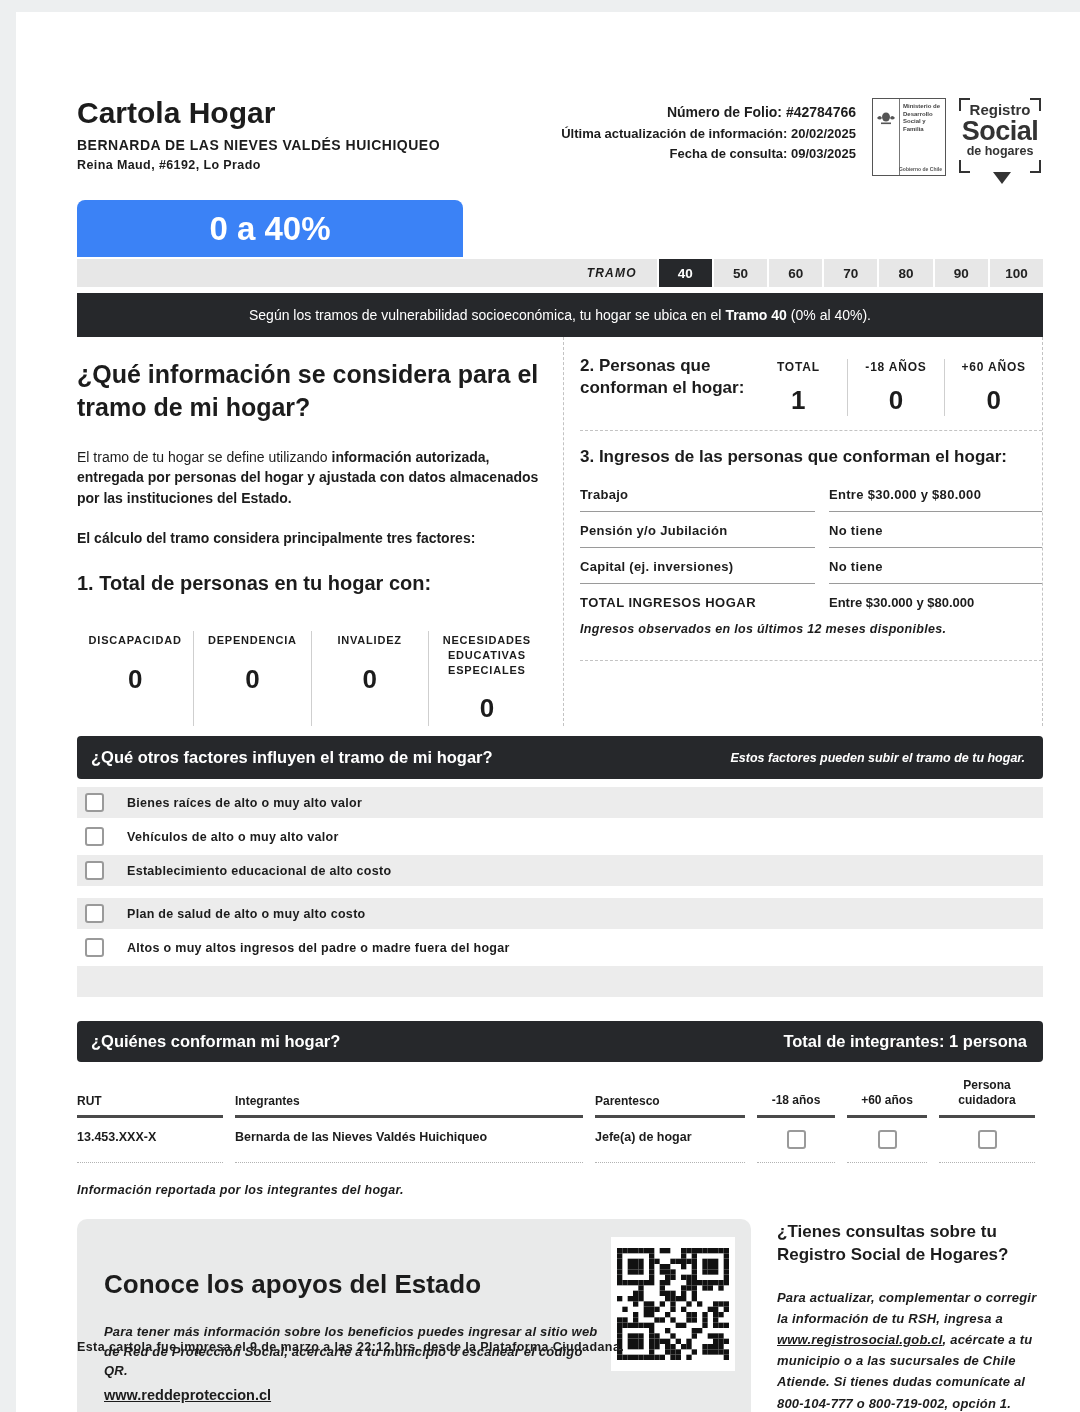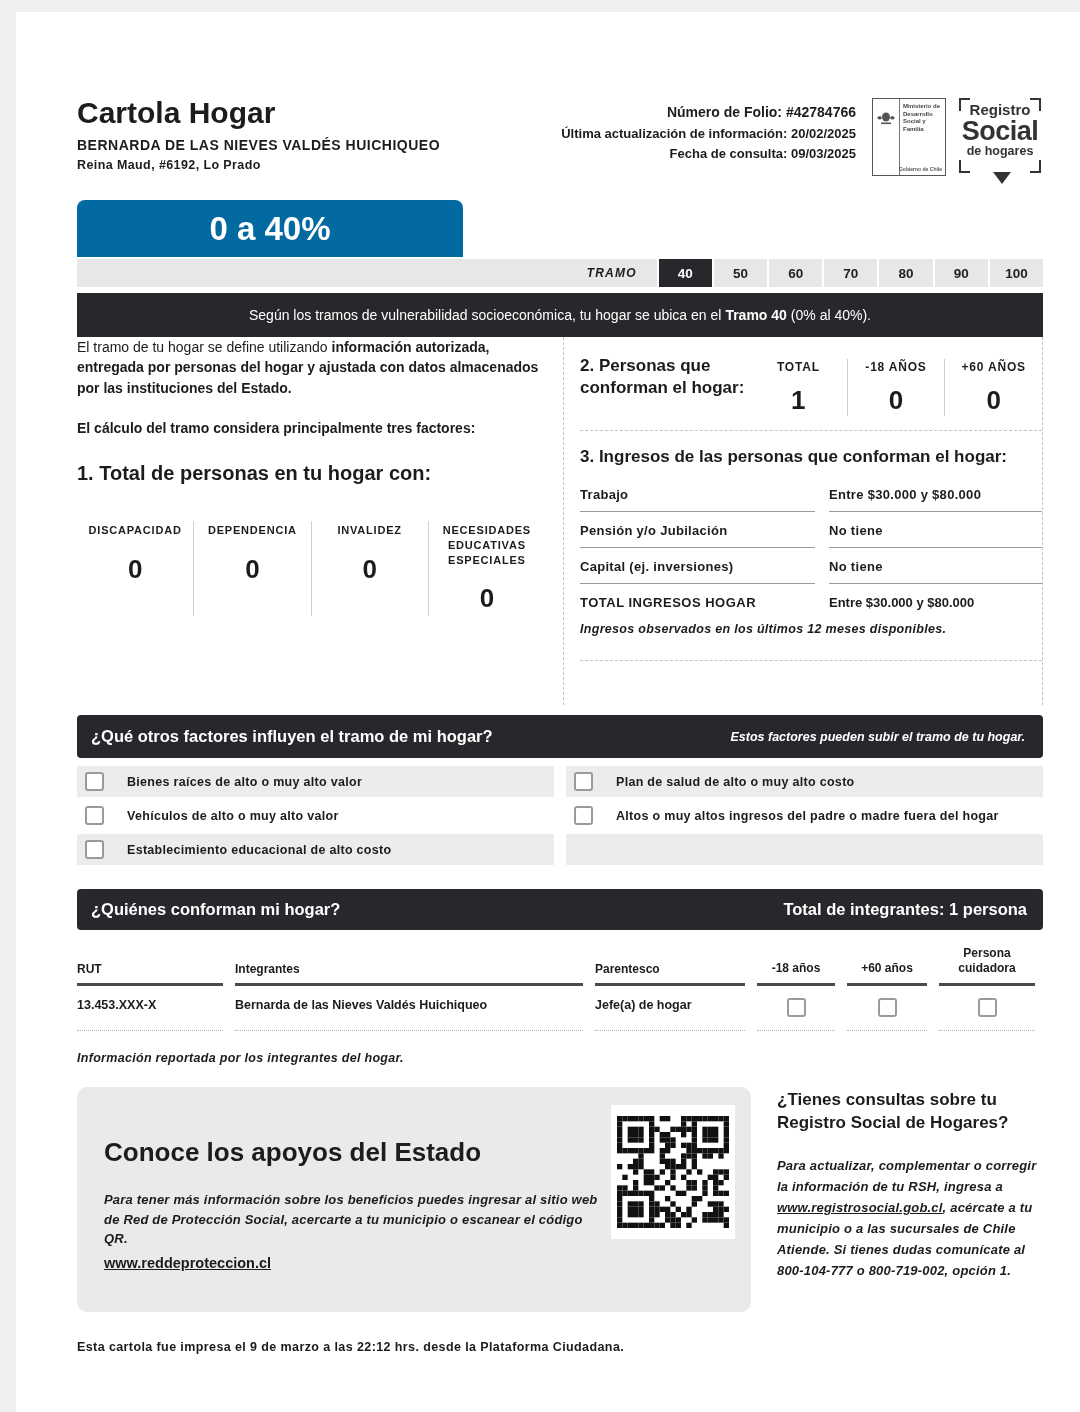--- a/index.html
+++ b/index.html
@@ -33,21 +33,21 @@
   .rsh-tl{left:2px;top:0;border-left:2.5px solid #333;border-top:2.5px solid #333;}
   .rsh-tr{right:2px;top:0;border-right:2.5px solid #333;border-top:2.5px solid #333;}
   .rsh-bl{left:2px;top:62px;border-left:2.5px solid #333;border-bottom:2.5px solid #333;}
   .rsh-br{right:2px;top:62px;border-right:2.5px solid #333;border-bottom:2.5px solid #333;}
   .rsh-tail{position:absolute;left:36px;top:74px;width:0;height:0;
     border-left:9px solid transparent;border-right:9px solid transparent;border-top:12px solid #333;}
 
   
   .tramo-head{display:flex;justify-content:space-between;align-items:flex-end;margin-top:24px;}
   .q-tramo{font-size:23px;font-weight:700;margin:0 0 14px 2px;}
-  .tramo-box{width:386px;height:57px;background:#0369a1;border-radius:8px 8px 0 0;
+  .tramo-box{width:386px;height:57px;background:#3b82f6;border-radius:8px 8px 0 0;
     display:flex;align-items:center;justify-content:center;color:#fff;font-size:33px;font-weight:700;}
   .tramo-scale{height:28px;background:#e7e7e7;display:flex;align-items:stretch;margin-top:2px;}
   .scale-label{flex:1;display:flex;align-items:center;justify-content:flex-end;
     font-size:12px;font-weight:700;letter-spacing:1.2px;padding-right:20px;font-style:italic;}
   .scale-cell{width:53.2px;display:flex;align-items:center;justify-content:center;
     font-size:13.5px;font-weight:700;border-left:2px solid #fff;color:#222;}
   .scale-cell.sel{background:#26282b;color:#fff;}
   .tramo-note{margin-top:6px;height:44px;background:#26282b;color:#fff;
     display:flex;align-items:center;justify-content:center;font-size:14px;}
   .tramo-note b{margin:0 4px 0 4px;}
@@ -85,21 +85,21 @@
   .ing-total .lab{width:235px;font-size:13px;font-weight:700;letter-spacing:.5px;}
   .ing-total .val{flex:1;font-size:13px;font-weight:700;}
   .ing-note{font-size:12.5px;font-weight:700;font-style:italic;margin-top:12px;letter-spacing:.3px;}
 
   
   .factors{margin-top:10px;}
   .factors-bar{background:#26282b;border-radius:4px;height:43px;display:flex;align-items:center;
     justify-content:space-between;color:#fff;padding:0 18px 0 14px;}
   .factors-title{font-size:16.5px;font-weight:700;}
   .factors-sub{font-size:12.5px;font-style:italic;font-weight:600;}
-  .factors-body{display:flex;gap:12px;margin-top:8px;}
+  .factors-body{display:flex;gap:12px;margin-top:8px;flex-direction:column;}
   .f-col{flex:1;display:flex;flex-direction:column;gap:3px;}
   .f-row{height:31px;display:flex;align-items:center;background:#fff;}
   .f-row.bg{background:#ececec;}
   .cb{width:15px;height:15px;border:2px solid #9a9a9a;border-radius:3px;background:#fff;flex:none;}
   .f-row .cb{margin:0 23px 0 8px;}
   .f-label{font-size:12.5px;font-weight:700;letter-spacing:.3px;}
 
   
   .members{margin-top:24px;}
   .members-bar{background:#26282b;border-radius:4px;height:41px;display:flex;align-items:center;
@@ -186,20 +186,21 @@
       <div class="scale-cell">100</div>
     </div>
     <div class="tramo-note">
       <span>Según los tramos de vulnerabilidad socioeconómica, tu hogar se ubica en el</span>
       <b>Tramo 40</b>
       <span>(0% al 40%).</span>
     </div>
 
     <div class="two-col">
       <div class="col-left">
+        <h2 class="info-h">¿Qué información se considera para el tramo de mi hogar?</h2>
         <p class="info-p"><span>El tramo de tu hogar se define utilizando </span><b>información autorizada, entregada por personas del hogar y ajustada con datos almacenados por las instituciones del Estado.</b></p>
         <p class="info-p2">El cálculo del tramo considera principalmente tres factores:</p>
         <div class="f1-title">1. Total de personas en tu hogar con:</div>
         <div class="stats4">
           <div class="stat">
             <div class="stat-label">DISCAPACIDAD</div>
             <div class="stat-value">0</div>
           </div>
           <div class="stat">
             <div class="stat-label">DEPENDENCIA</div>

